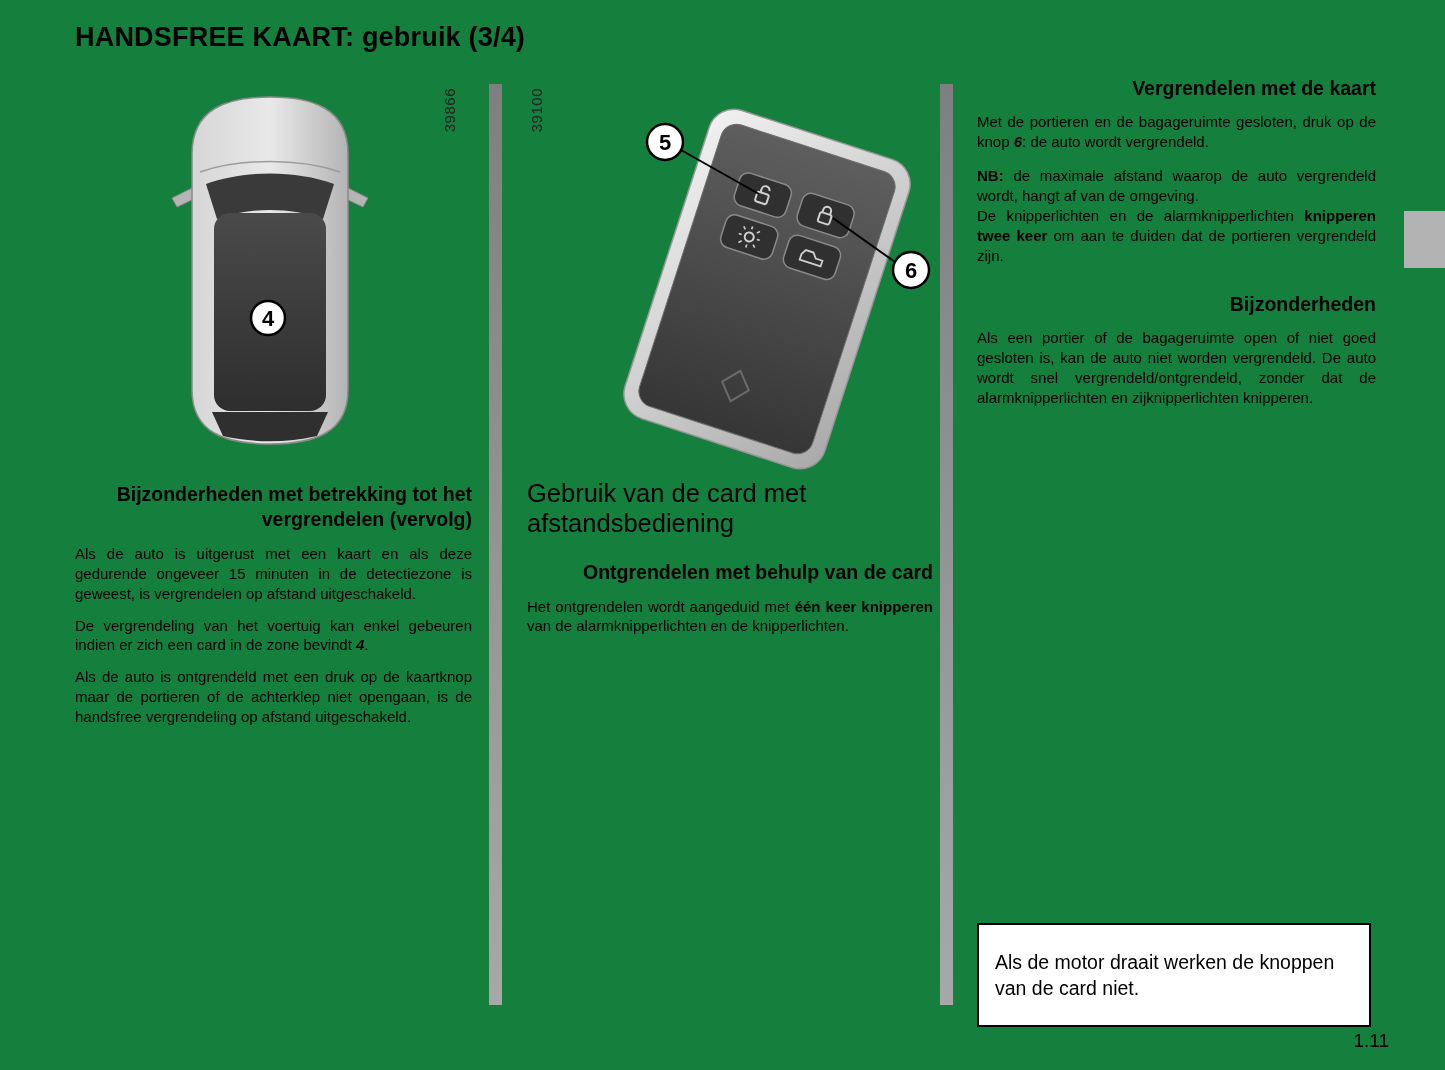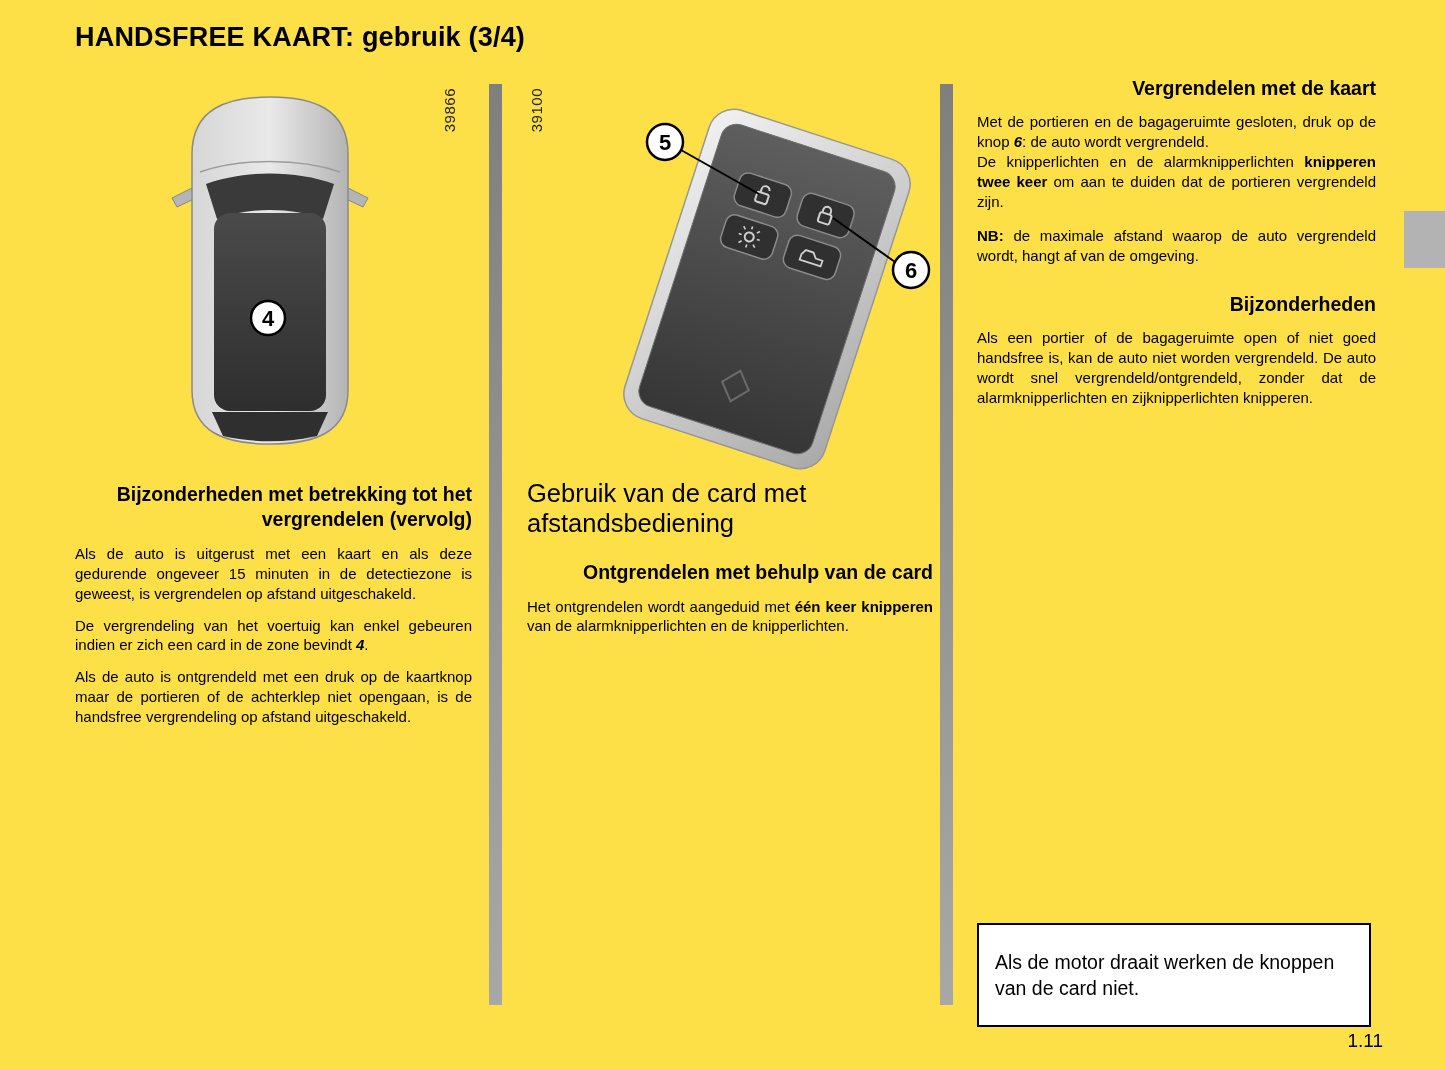--- a/index.html
+++ b/index.html
@@ -3,21 +3,21 @@
 <meta charset="utf-8">
 <style>
   * { box-sizing: border-box; }
   html, body { margin: 0; padding: 0; }
   body {
     width: 1445px; height: 1070px;
     background: #ffffff;
     font-family: "Liberation Sans", sans-serif;
     color: #000;
   }
-  .page { position: relative; width: 1445px; height: 1070px; overflow: hidden; background:#fde047; }
+  .page { position: relative; width: 1445px; height: 1070px; overflow: hidden; background:#15803d; }
 
   .title {
     position: absolute; left: 75px; top: 22px;
     font-size: 27px; font-weight: bold; margin: 0; letter-spacing: 0.2px;
   }
 
   .divider {
     position: absolute; top: 84px; width: 13px; height: 921px;
     background: linear-gradient(to bottom, #7f7f7f, #a8a8a8);
   }
@@ -68,21 +68,21 @@
   .note-box {
     position: absolute; left: 977px; top: 880px; width: 394px; height: 104px;
     border: 2px solid #000; background: #fff;
     display: flex; align-items: center;
     padding: 0 16px;
     margin-top: 43px;
   }
   .note-box p { font-size: 19.5px; line-height: 1.35; text-align: left; }
 
   .page-number {
-    position: absolute; right: 62px; top: 1030px;
+    position: absolute; right: 56px; top: 1030px;
     font-size: 19px;
   }
 
   svg { display: block; }
   .callout-num { font-family: "Liberation Sans", sans-serif; font-size: 22px; font-weight: bold; }
 </style>
 </head>
 <body>
 
 <div class="page">
@@ -200,24 +200,24 @@
 
   <div class="col col-mid">
     <h2 class="h-big">Gebruik van de card met afstandsbediening</h2>
     <h3 class="h-small">Ontgrendelen met behulp van de card</h3>
     <p class="body-text"><span>Het ontgrendelen wordt aangeduid met </span><span class="b">één keer knipperen</span><span> van de alarmknipperlichten en de knipperlichten.</span></p>
   </div>
 
   <div class="col col-right">
     <h3 class="h-small">Vergrendelen met de kaart</h3>
     <p class="body-text"><span>Met de portieren en de bagageruimte gesloten, druk op de knop </span><span class="ref">6</span><span>: de auto wordt vergrendeld.</span></p>
+    <p class="body-text gap-top-14"><span class="b">NB:</span><span> de maximale afstand waarop de auto vergrendeld wordt, hangt af van de omgeving.</span></p>
     <p class="body-text"><span>De knipperlichten en de alarmknipperlichten </span><span class="b">knipperen twee keer</span><span> om aan te duiden dat de portieren vergrendeld zijn.</span></p>
-    <p class="body-text gap-top-14"><span class="b">NB:</span><span> de maximale afstand waarop de auto vergrendeld wordt, hangt af van de omgeving.</span></p>
     <h3 class="h-small gap-top-26">Bijzonderheden</h3>
-    <p class="body-text">Als een portier of de bagageruimte open of niet goed handsfree is, kan de auto niet worden vergrendeld. De auto wordt snel vergrendeld/ontgrendeld, zonder dat de alarmknipperlichten en zijknipperlichten knipperen.</p>
+    <p class="body-text">Als een portier of de bagageruimte open of niet goed gesloten is, kan de auto niet worden vergrendeld. De auto wordt snel vergrendeld/ontgrendeld, zonder dat de alarmknipperlichten en zijknipperlichten knipperen.</p>
   </div>
 
   <div class="note-box">
     <p>Als de motor draait werken de knoppen van de card niet.</p>
   </div>
 
   <div class="page-number">1.11</div>
 
 </div>
 

